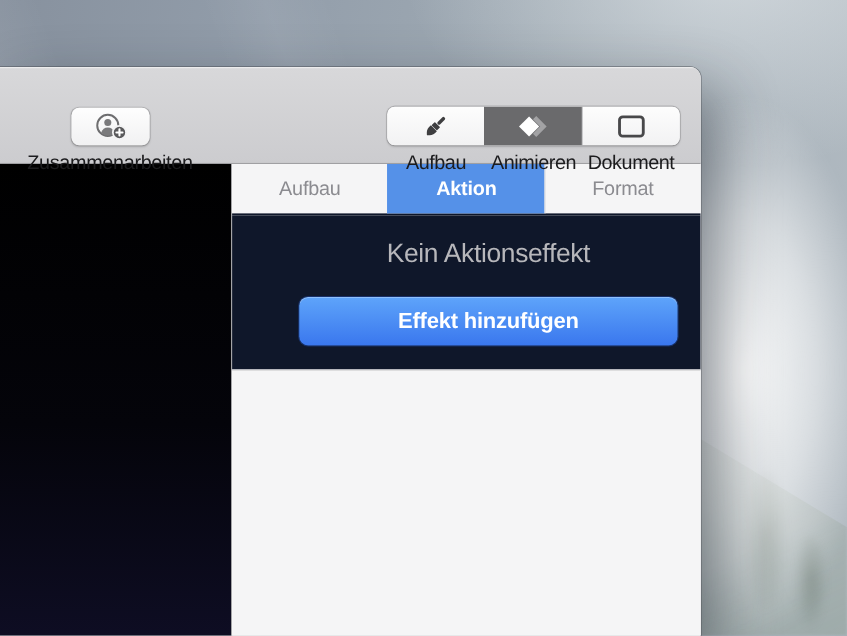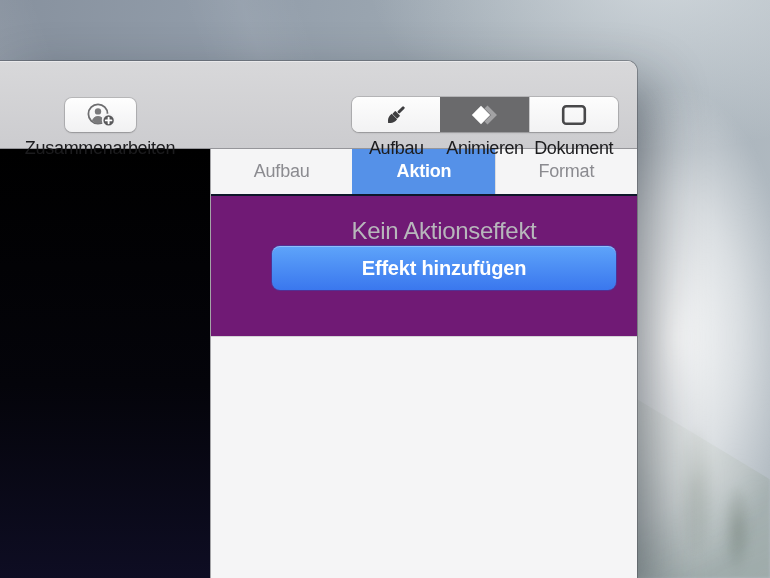--- a/index.html
+++ b/index.html
@@ -96,25 +96,25 @@
 
   .tabs { flex:none; height:47px; display:flex; background:#f5f5f6; border-bottom:2px solid #0f172a; }
   .tab {
     flex:1; display:flex; align-items:center; justify-content:center;
     font-size:18px; letter-spacing:-0.2px; color:#8b8b90; font-weight:400; white-space:nowrap;
   }
   .tab + .tab { border-left:1px solid #dcdcde;text-align:right; }
   .tab.selected { background:#5591e8; color:#ffffff; font-weight:700; border-left-color:#5591e8; }
   .tab.selected + .tab { border-left-color:#dcdcde; }
 
-  .white-zone { flex:none; height:140px; background:#701a75; text-align:center; padding-top:20px;padding-left:40px; }
+  .white-zone { flex:none; height:140px; background:#0f172a; text-align:center; padding-top:20px;padding-left:40px; }
   .empty-state { font-size:24px; line-height:30px; letter-spacing:-0.3px; color:#b7b7bb; }
   .add-btn {
     display:flex; align-items:center; justify-content:center;
-    margin:0 auto 0; width:366px; max-width:calc(100% - 42px); height:44px; border-radius:8px;
+    margin:24px auto 0; width:366px; max-width:calc(100% - 42px); height:44px; border-radius:8px;
     background:linear-gradient(#5ea4fa, #3a77ee);
     box-shadow:0 0 0 1px rgba(35,85,195,0.4), inset 0 1px 0 rgba(255,255,255,0.3);
     color:#ffffff; font-size:20px; font-weight:700; letter-spacing:-0.2px; white-space:nowrap;
   }
   .gray-zone { flex:1; background:#f5f5f6; border-top:1px solid #d3d3d5; }
 </style>
 </head>
 <body>
 
 <div class="stage">

